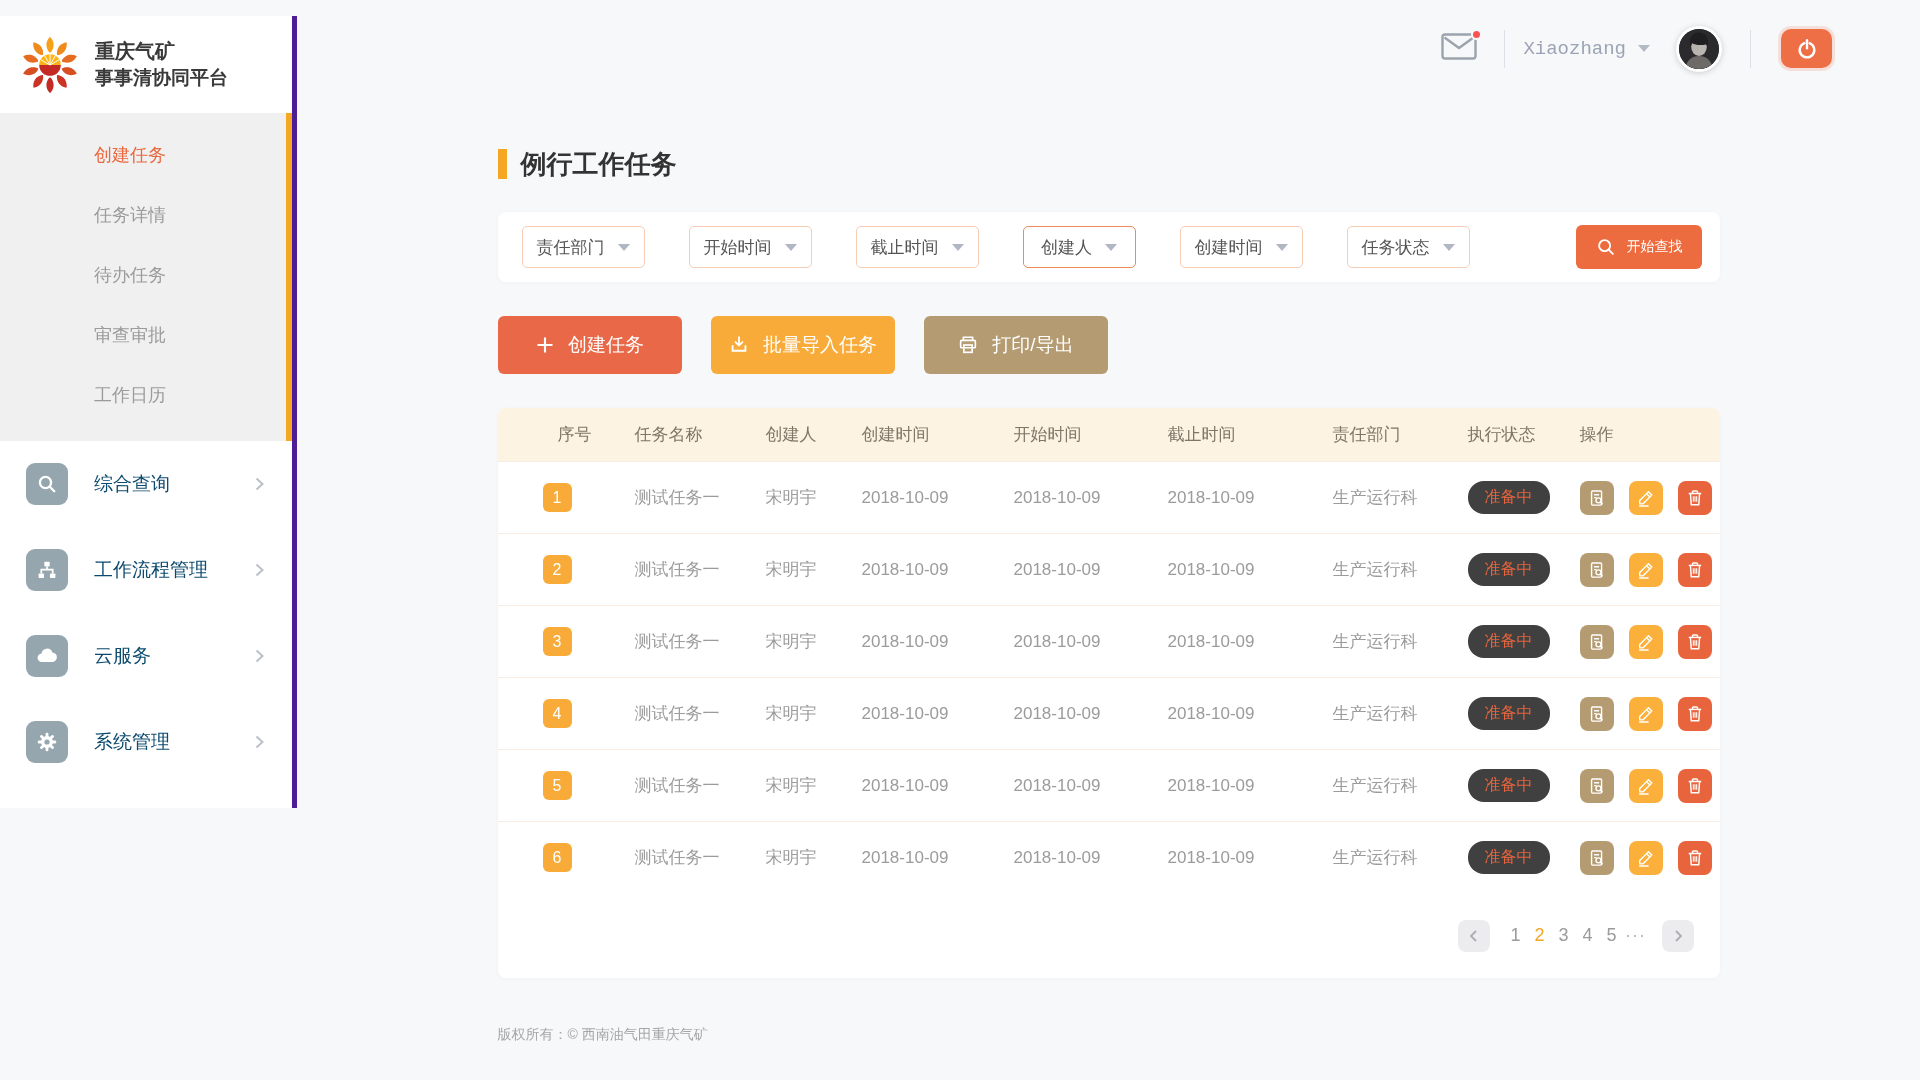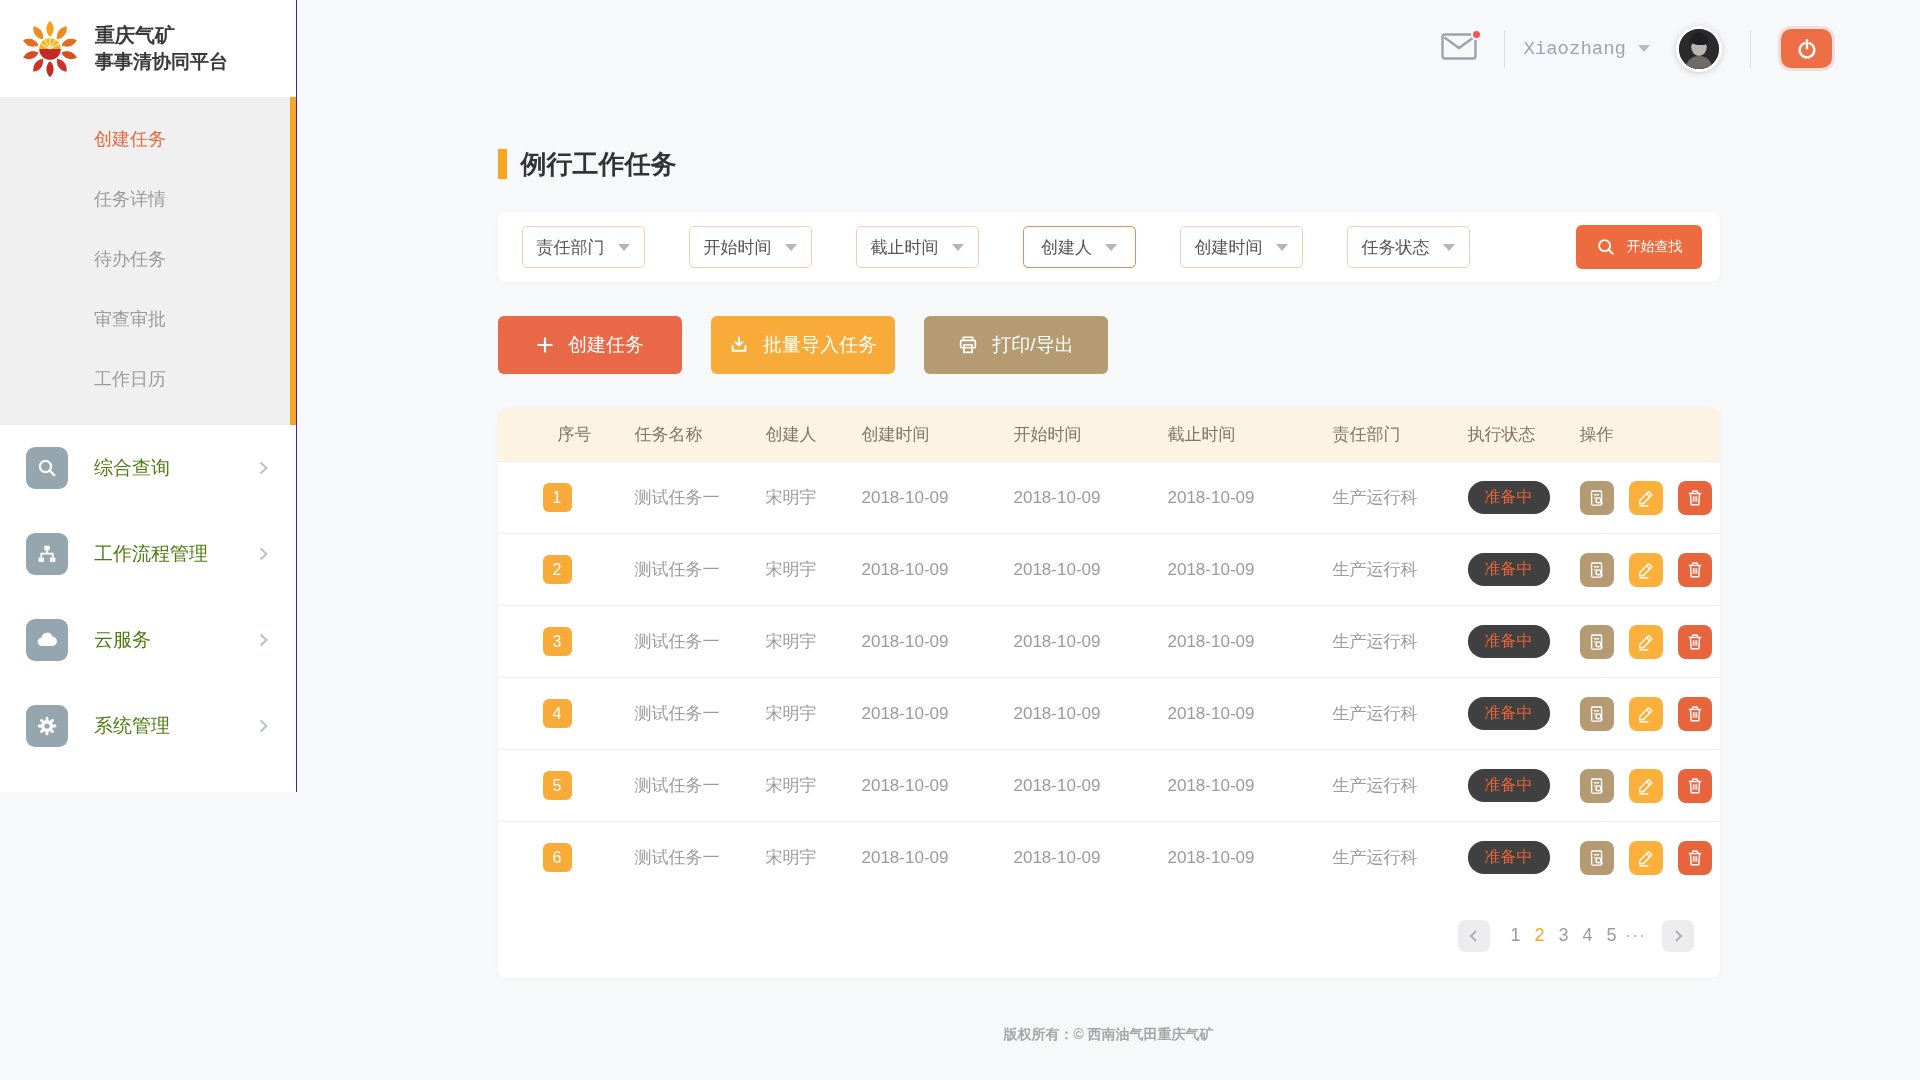--- a/index.html
+++ b/index.html
@@ -2,40 +2,40 @@
 <html><head>
 <meta charset="utf-8">
 <style>
   * { margin:0; padding:0; box-sizing:border-box; }
   html,body { width:1920px; height:1080px; }
   body {
     font-family:"Liberation Sans","DejaVu Sans",sans-serif;
     background:#f7f8fa; color:#333; overflow:hidden; position:relative;
   }
   
-  .sidebar { position:absolute; left:0; top:0; width:297px; height:792px;
-    background:#fff; border-right:1px solid #4c1d95; z-index:5; }
+  .sidebar { position:absolute; left:0; top:16px; width:297px; height:792px;
+    background:#fff; border-right:5px solid #4c1d95; z-index:5; }
   .logo-row { height:97px; display:flex; align-items:center; gap:15px; padding-left:20px; }
   .logo-row svg { flex:none; }
   .brand { font-weight:bold; color:#3a3a3a; }
   .brand .l1 { font-size:20px; line-height:1.4; }
   .brand .l2 { font-size:19px; line-height:1.4; }
   .menu-main { height:80px; margin-top:36px; display:flex; align-items:center; padding-left:26px; position:relative; cursor:pointer; }
   .icon-box { width:42px; height:42px; border-radius:9px; display:flex; align-items:center; justify-content:center; flex:none; }
   .icon-box.amber { background:#fbb03b; }
   .icon-box.grayblue { background:#95a6af; }
   .menu-main .mlabel { margin-left:26px; font-size:20px; color:#333; }
   .caret-down { width:0; height:0; border-left:7px solid transparent; border-right:7px solid transparent; border-top:8px solid #b9bfc7; }
   .menu-main .caret-down { position:absolute; right:26px; }
   .submenu { background:#f0f0f0; border-right:6px solid #f5a623; padding:12px 0 16px 0; }
   .submenu .sitem { height:60px; display:flex; align-items:center; padding-left:94px; font-size:18px; color:#9b9b9b; cursor:pointer; }
   .submenu .sitem.active { color:#e8693f; }
   .group-item { height:86px; display:flex; align-items:center; padding-left:26px; position:relative; cursor:pointer; }
   .group-item:first-of-type { margin-top:7px; }
-  .group-item .glabel { margin-left:26px; font-size:19px; color:#4d7c0f; }
+  .group-item .glabel { margin-left:26px; font-size:19px; color:#0c4a6e; }
   .group-item .chev-right { position:absolute; right:24px; }
   
   .main { margin-left:297px; height:1080px; }
   .topbar { height:97px; display:flex; align-items:center; justify-content:flex-end; padding-right:88px; }
   .mail-wrap { position:relative; margin-right:27px; cursor:pointer; }
   .mail-dot { position:absolute; top:-4px; right:-5px; width:11px; height:11px; border-radius:50%; background:#fa5151; border:2px solid #f7f8fa; }
   .tb-divider { width:1px; height:38px; background:#dcdfe6; }
   .tb-user { display:flex; align-items:center; gap:12px; margin:0 26px 0 18px; cursor:pointer;font-family:Liberation Mono, monospace; }
   .tb-user .uname { font-size:19px; color:#9ba4b4; }
   .tb-user .caret-down { border-left-width:6px; border-right-width:6px; border-top-width:7px; border-top-color:#b4bac4; }
@@ -82,21 +82,21 @@
   .op-view { background:#b49b72; }
   .op-edit { background:#fbb03b; }
   .op-del  { background:#e8643c; }
   
   .pagination { height:85px; display:flex; align-items:center; justify-content:flex-end; padding-right:26px; }
   .pg-btn { width:32px; height:32px; border:none; border-radius:8px; background:#ececee; display:flex; align-items:center; justify-content:center; cursor:pointer; }
   .pg-prev { margin-right:14px; } .pg-next { margin-left:14px; }
   .page-num { min-width:24px; text-align:center; font-size:18px; color:#9b9b9b; cursor:pointer; }
   .page-num.current { color:#f5a623; }
   .pg-ellipsis { min-width:24px; text-align:center; font-size:18px; color:#b3b3b3; letter-spacing:1px; }
-  .footer { margin-top:48px; text-align:center; font-size:14px; color:#a6a6a6;font-weight:bold; }
+  .footer { margin-top:48px; font-size:14px; color:#a6a6a6; }
 </style>
 </head>
 <body>
 
 <aside class="sidebar">
   <div class="logo-row">
     <svg width="60" height="60" viewBox="0 0 100 100">
       <path d="M50 3 C57 10 59 21 50 30 C41 21 43 10 50 3 Z" fill="#F7A11A"></path>
       <path d="M50 3 C57 10 59 21 50 30 C41 21 43 10 50 3 Z" fill="#F08A1D" transform="rotate(36 50 50)"></path>
       <path d="M50 3 C57 10 59 21 50 30 C41 21 43 10 50 3 Z" fill="#E56C20" transform="rotate(72 50 50)"></path>

